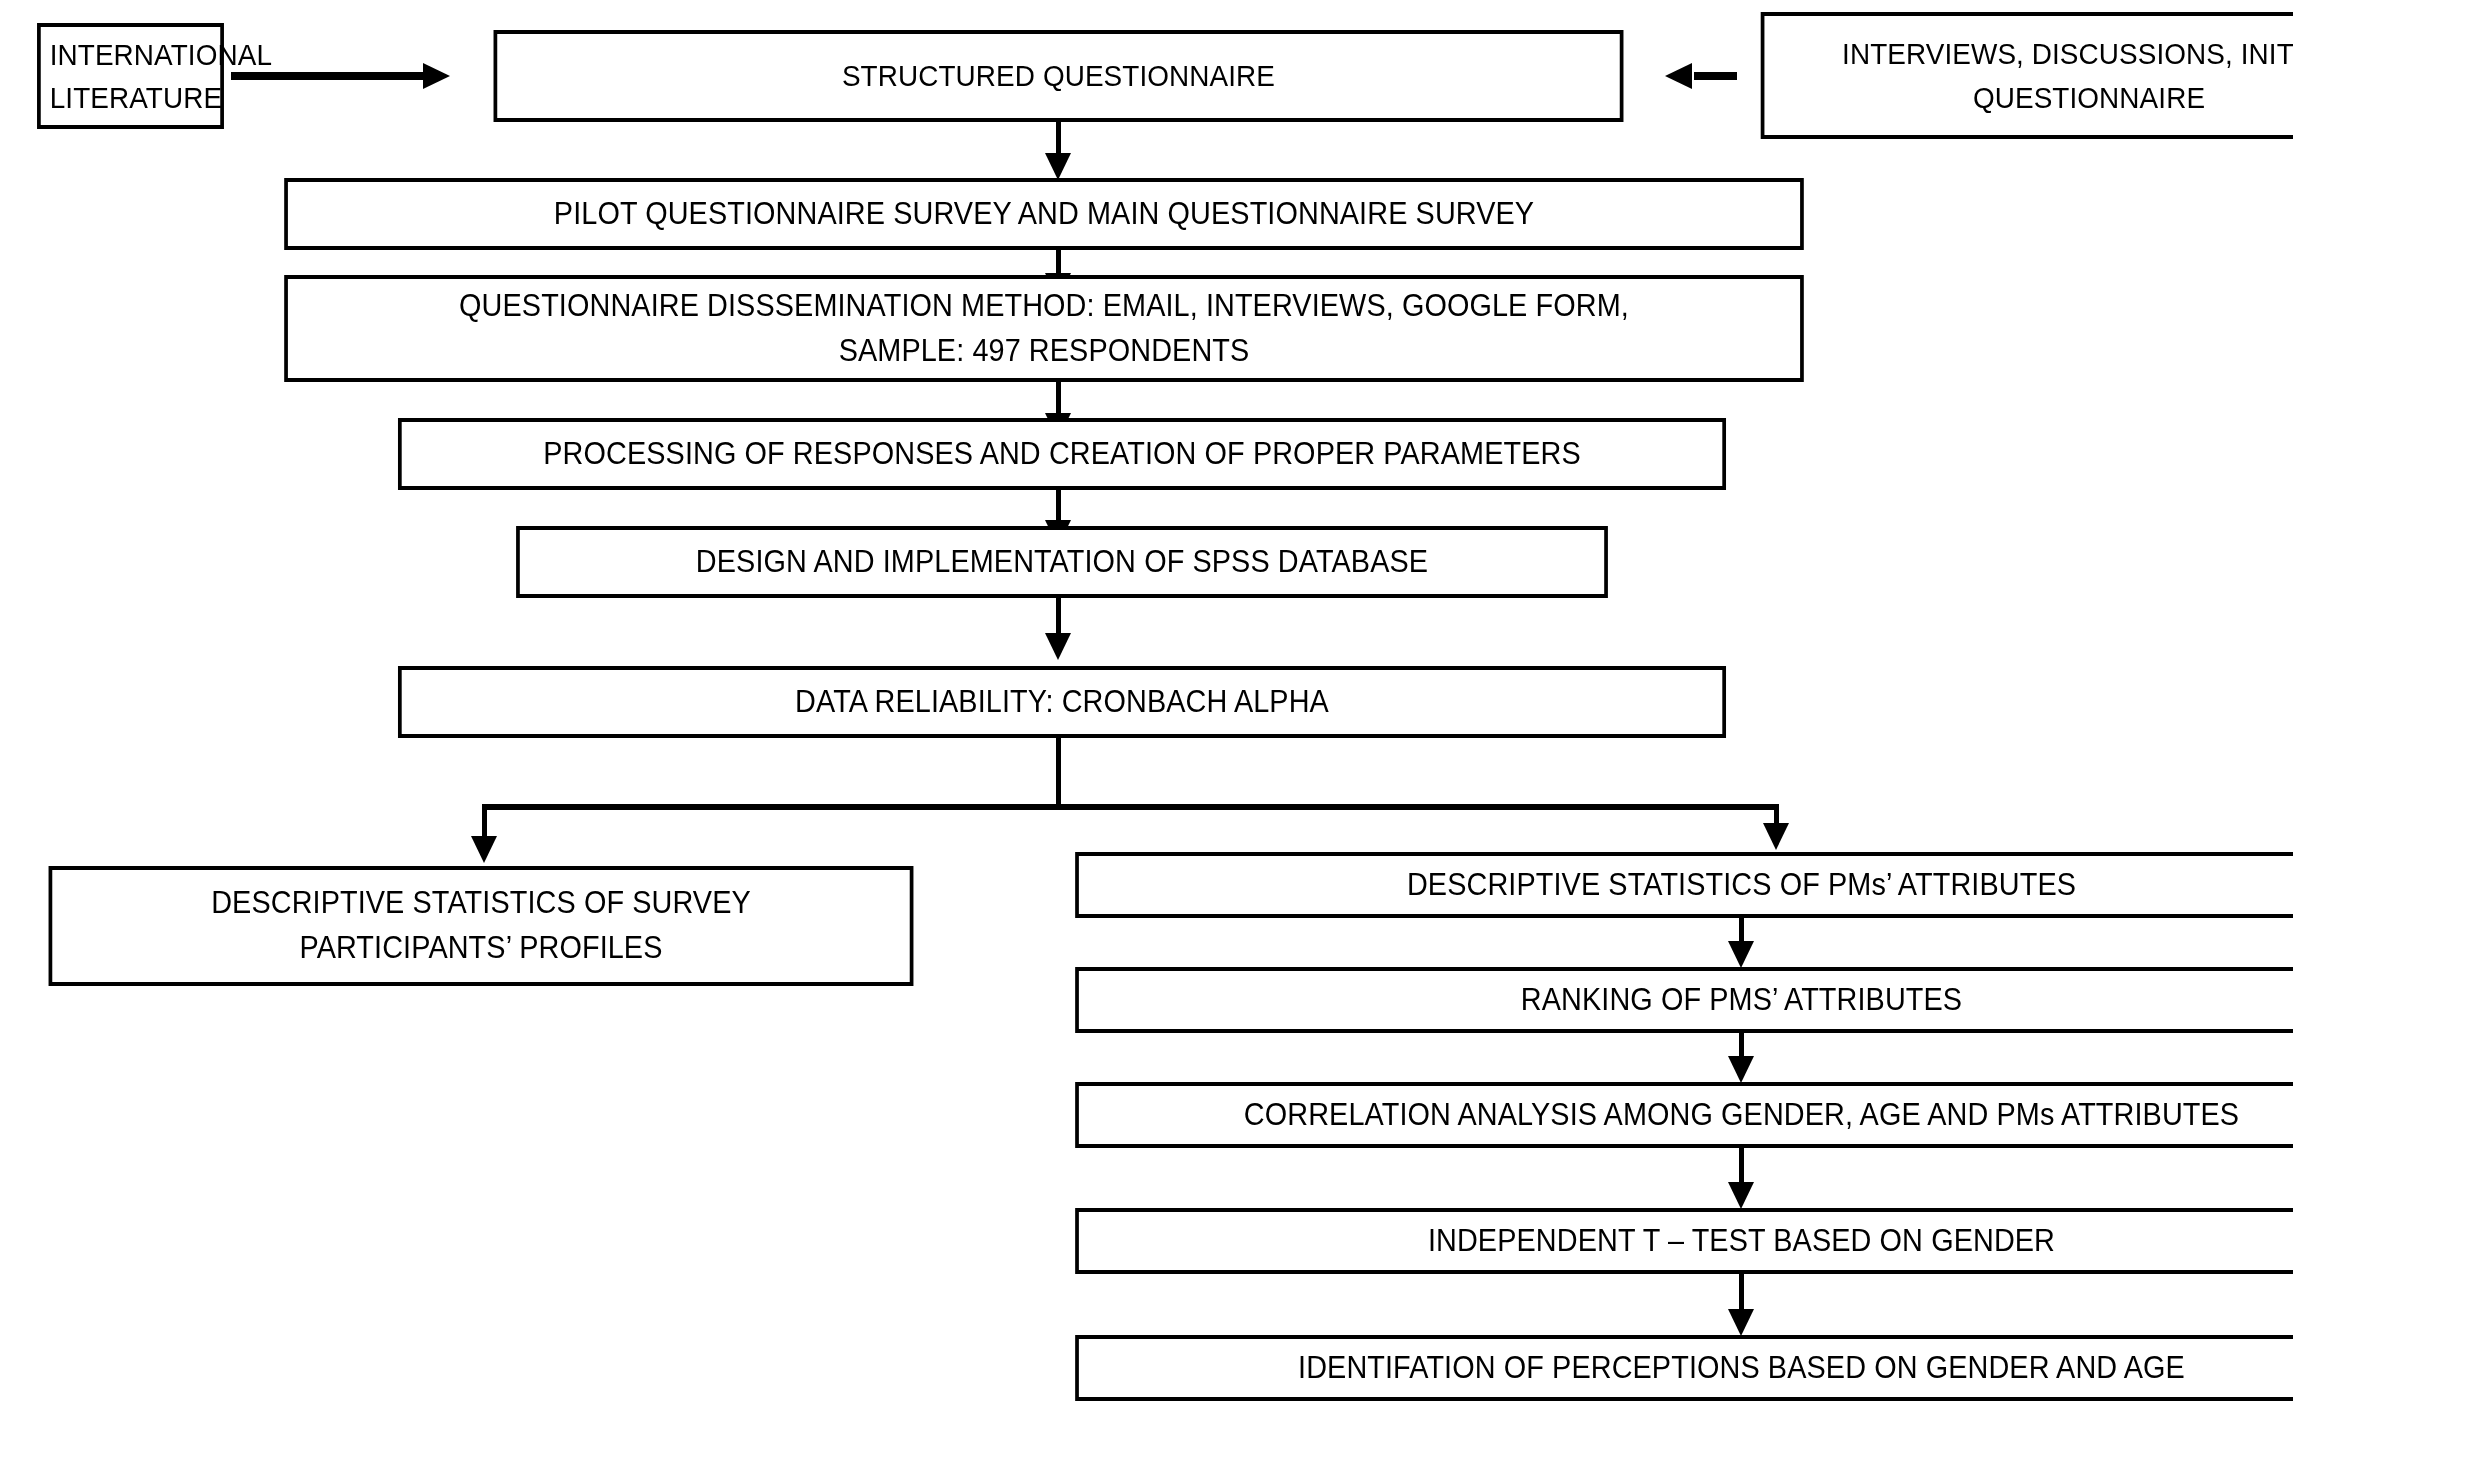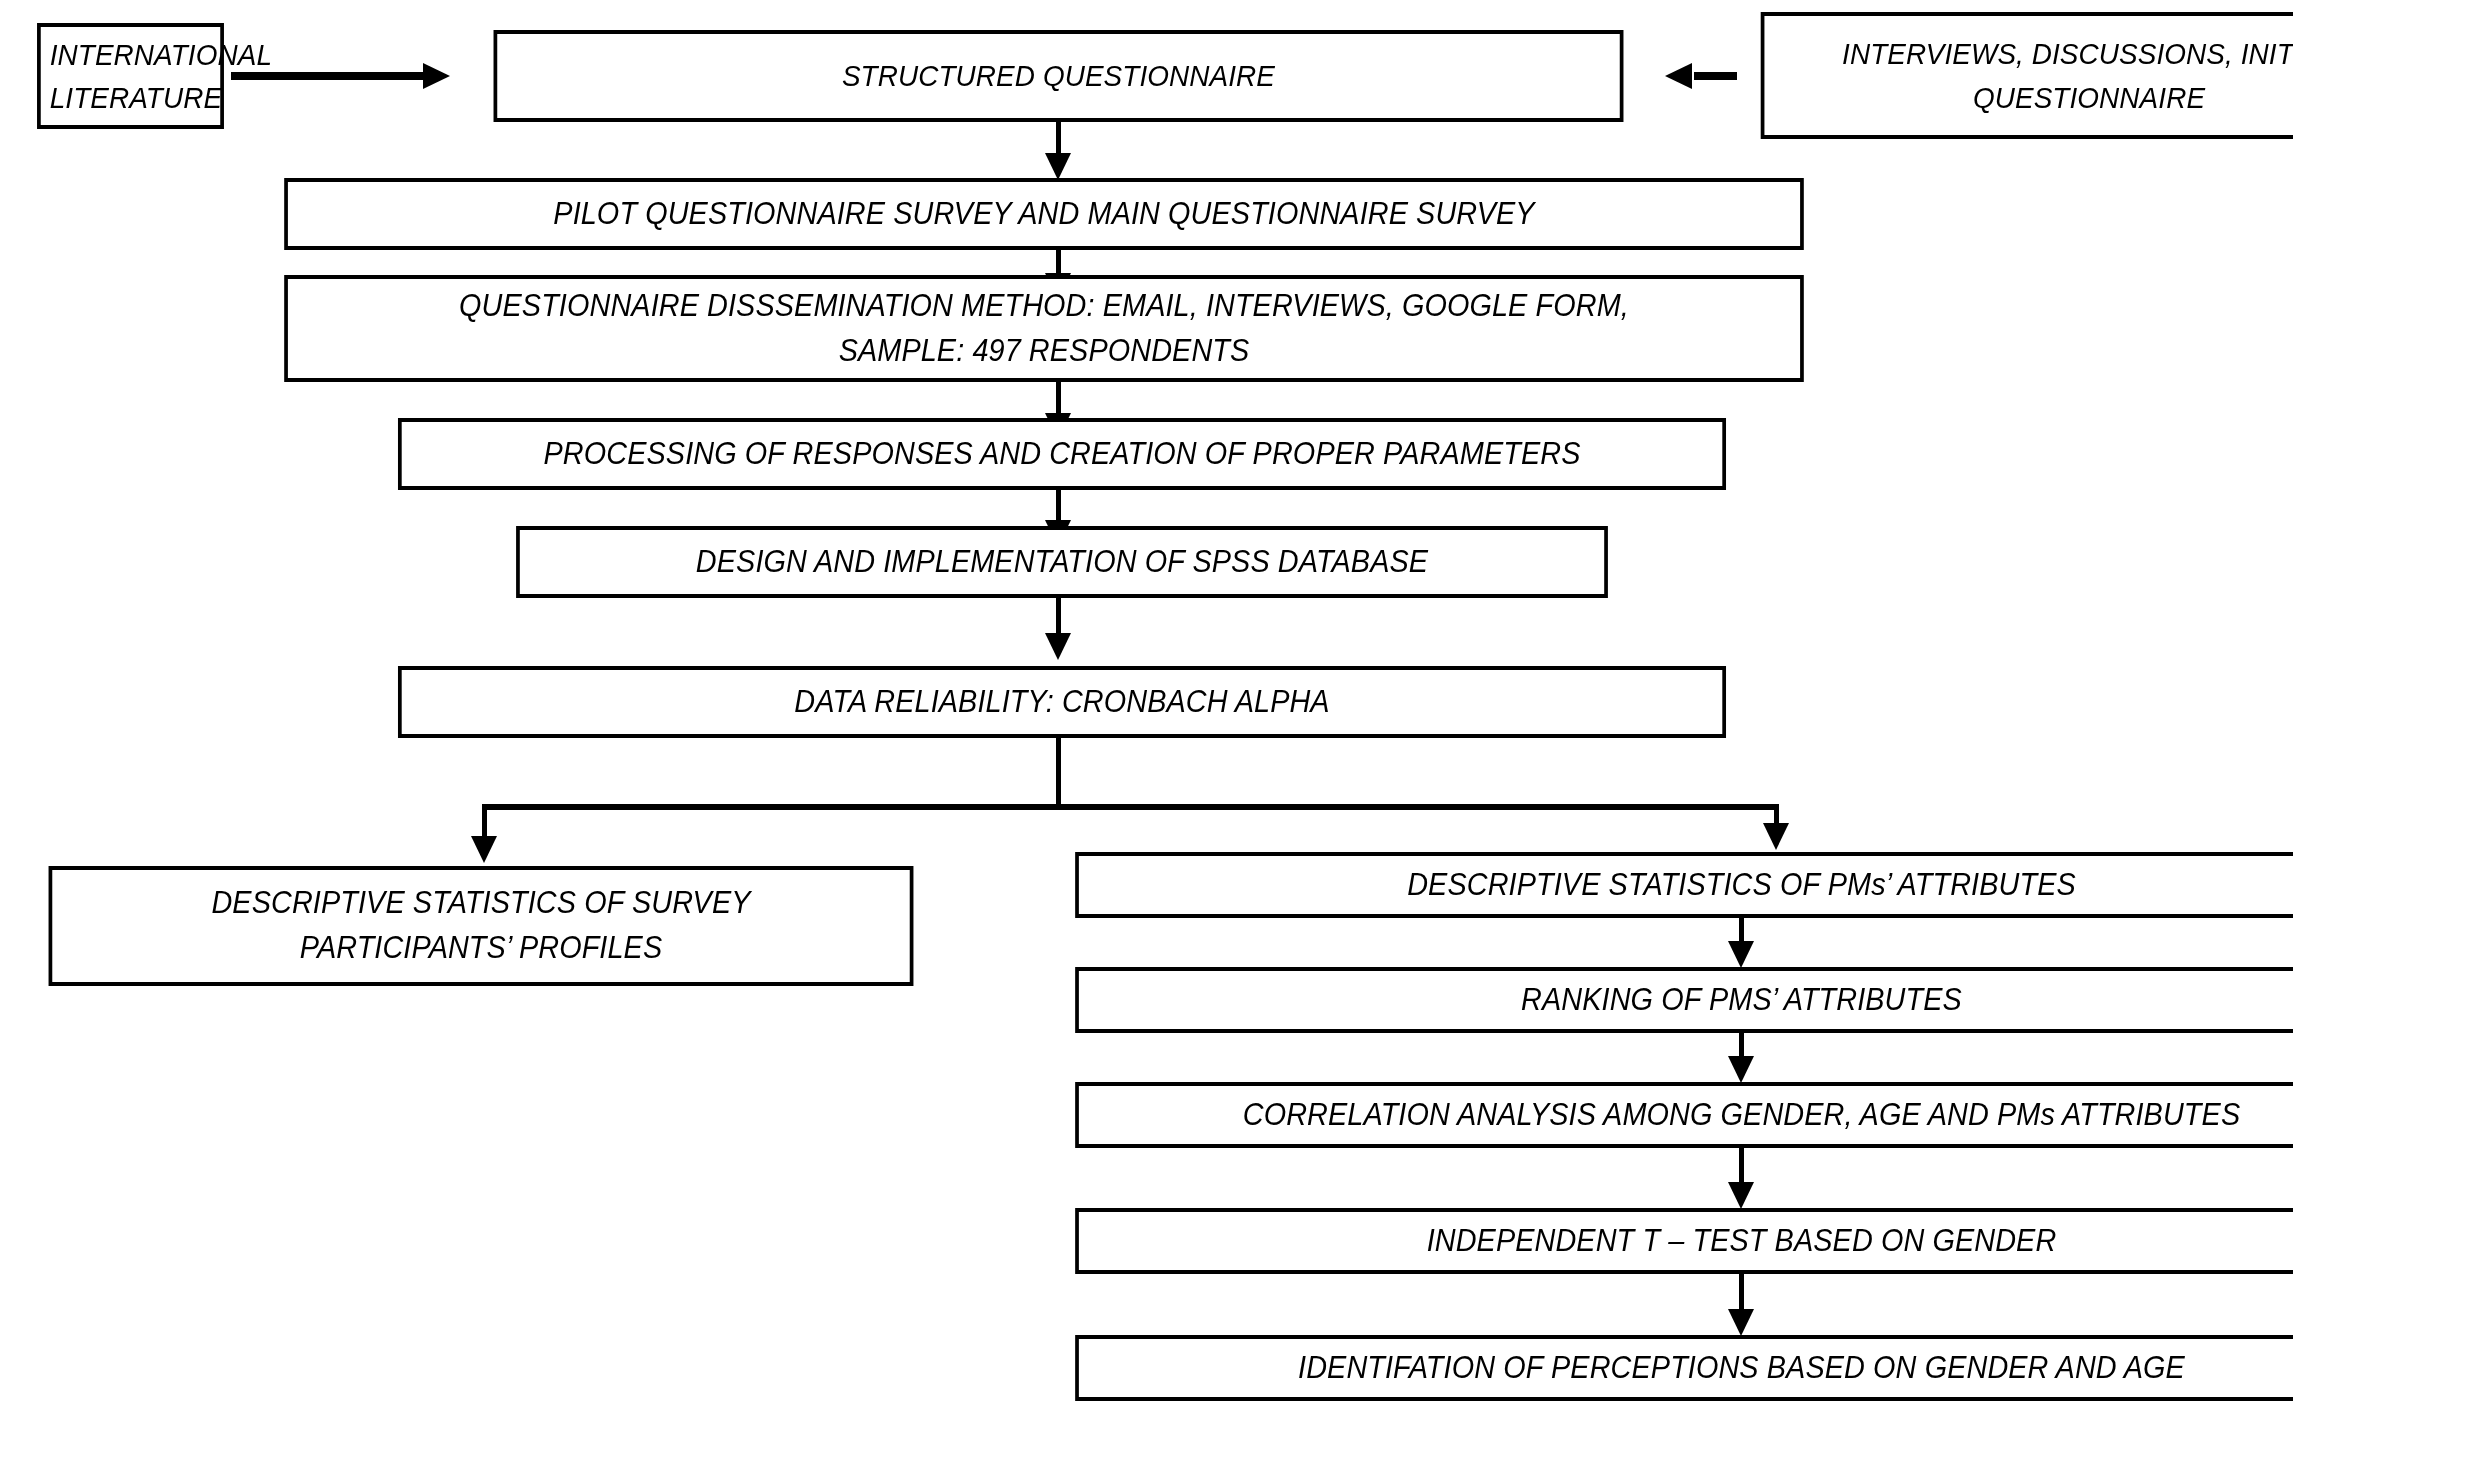--- a/index.html
+++ b/index.html
@@ -7,21 +7,20 @@
     padding: 0;
     background: #ffffff;
   }
   #stage {
     position: relative;
     width: 2293px;
     height: 1481px;
     background: #ffffff;
     font-family: "Liberation Sans", sans-serif;
     overflow: hidden;
-    font-style: italic;
   }
   .node {
     position: absolute;
     box-sizing: border-box;
     border: 4.8px solid #000000;
     background: #ffffff;
     display: flex;
     align-items: center;
     justify-content: center;
     text-align: center;

